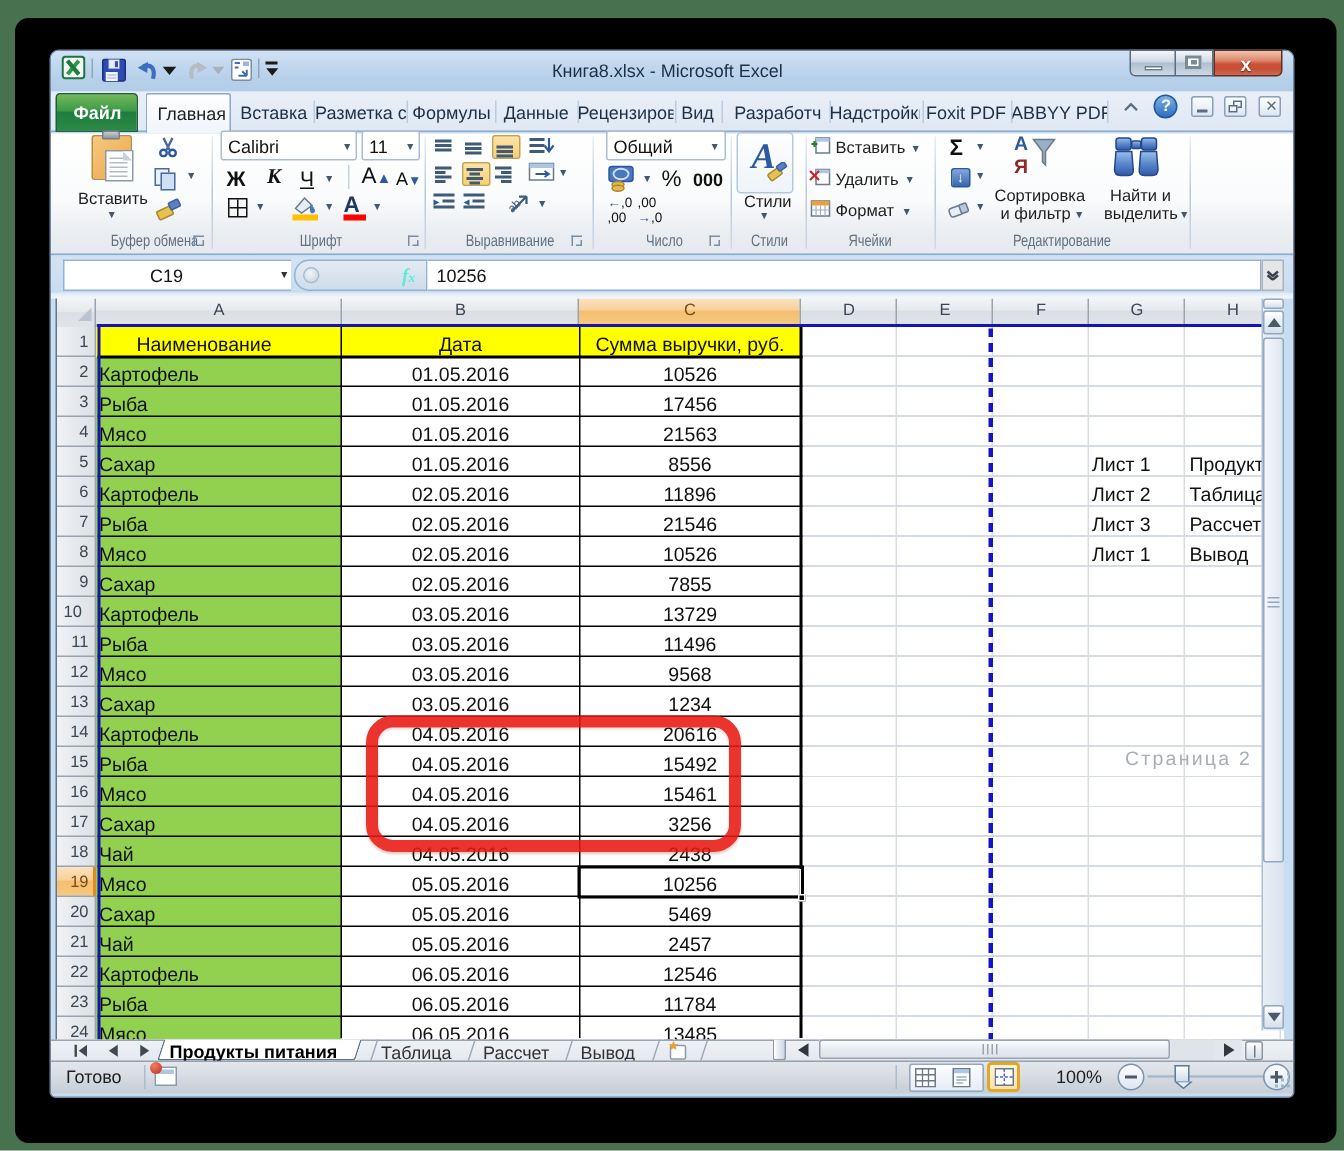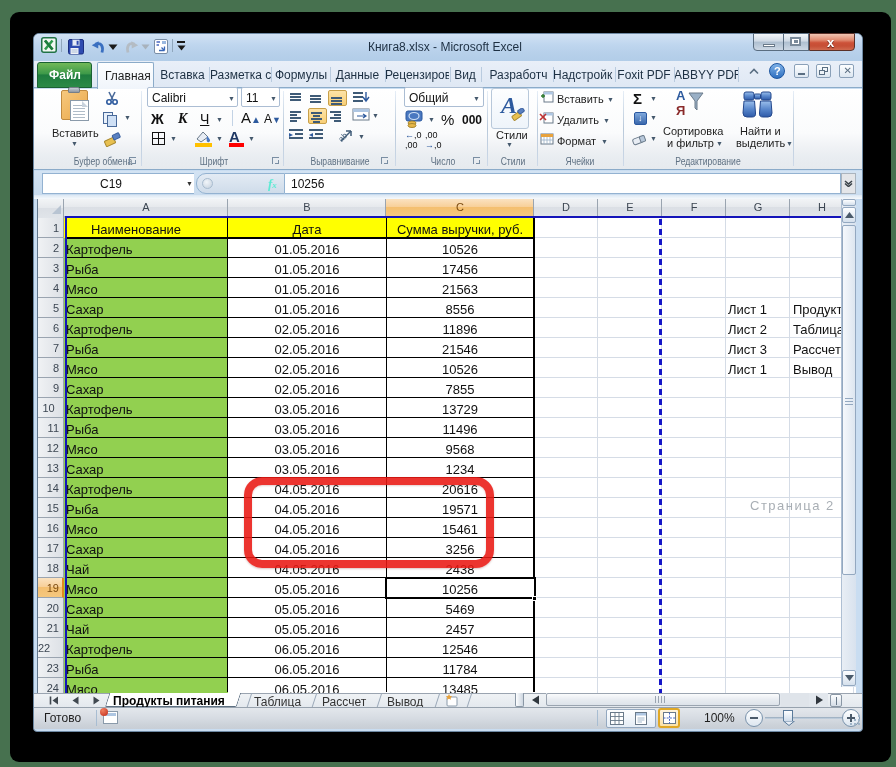--- a/index.html
+++ b/index.html
@@ -438,21 +438,21 @@
 <div class="ab" style="left:0;top:379px;width:26px;height:20px;background:linear-gradient(#fbe2c0,#f8d09a 45%,#f4bf70 50%,#f6c87e);border-right:2px solid #e08c1e;border-bottom:1px solid #9aa4b0;">
         <div class="txt" style="left:0;top:4px;width:21px;text-align:right;font-size:11px;color:#7a4a10;">19</div>
       </div>
 <div class="ab" style="left:0;top:399px;width:26px;height:20px;border-bottom:1px solid #9aa4b0;">
         <div class="txt" style="left:0;top:4px;width:21px;text-align:right;font-size:11px;color:#3c4652;">20</div>
       </div>
 <div class="ab" style="left:0;top:419px;width:26px;height:20px;border-bottom:1px solid #9aa4b0;">
         <div class="txt" style="left:0;top:4px;width:21px;text-align:right;font-size:11px;color:#3c4652;">21</div>
       </div>
 <div class="ab" style="left:0;top:439px;width:26px;height:20px;border-bottom:1px solid #9aa4b0;">
-        <div class="txt" style="left:0;top:4px;width:21px;text-align:left;font-size:11px;color:#3c4652;">22</div>
+        <div class="txt" style="left:0;top:4px;width:21px;text-align:right;font-size:11px;color:#3c4652;">22</div>
       </div>
 <div class="ab" style="left:0;top:459px;width:26px;height:20px;border-bottom:1px solid #9aa4b0;">
         <div class="txt" style="left:0;top:4px;width:21px;text-align:right;font-size:11px;color:#3c4652;">23</div>
       </div>
 <div class="ab" style="left:0;top:479px;width:26px;height:20px;border-bottom:1px solid #9aa4b0;">
         <div class="txt" style="left:0;top:4px;width:21px;text-align:right;font-size:11px;color:#3c4652;">24</div>
       </div>
 <div class="ab" style="left:26px;top:19px;width:470px;height:20px;background:#ffff00;"></div>
 <div class="txt" style="left:16px;top:23px;width:164px;text-align:center;font-size:13px;color:#111;">Наименование</div>
 <div class="txt" style="left:190px;top:23px;width:158px;text-align:center;font-size:13px;color:#111;">Дата</div>
@@ -494,21 +494,21 @@
 <div class="txt" style="left:190px;top:243px;width:158px;text-align:center;font-size:13px;color:#111;">03.05.2016</div>
 <div class="txt" style="left:348px;top:243px;width:148px;text-align:center;font-size:13px;color:#111;">9568</div>
 <div class="txt" style="left:28px;top:263px;font-size:13px;color:#111;">Сахар</div>
 <div class="txt" style="left:190px;top:263px;width:158px;text-align:center;font-size:13px;color:#111;">03.05.2016</div>
 <div class="txt" style="left:348px;top:263px;width:148px;text-align:center;font-size:13px;color:#111;">1234</div>
 <div class="txt" style="left:28px;top:283px;font-size:13px;color:#111;">Картофель</div>
 <div class="txt" style="left:190px;top:283px;width:158px;text-align:center;font-size:13px;color:#111;">04.05.2016</div>
 <div class="txt" style="left:348px;top:283px;width:148px;text-align:center;font-size:13px;color:#111;">20616</div>
 <div class="txt" style="left:28px;top:303px;font-size:13px;color:#111;">Рыба</div>
 <div class="txt" style="left:190px;top:303px;width:158px;text-align:center;font-size:13px;color:#111;">04.05.2016</div>
-<div class="txt" style="left:348px;top:303px;width:148px;text-align:center;font-size:13px;color:#111;">19571</div>
+<div class="txt" style="left:348px;top:303px;width:148px;text-align:center;font-size:13px;color:#111;">15492</div>
 <div class="txt" style="left:28px;top:323px;font-size:13px;color:#111;">Мясо</div>
 <div class="txt" style="left:190px;top:323px;width:158px;text-align:center;font-size:13px;color:#111;">04.05.2016</div>
 <div class="txt" style="left:348px;top:323px;width:148px;text-align:center;font-size:13px;color:#111;">15461</div>
 <div class="txt" style="left:28px;top:343px;font-size:13px;color:#111;">Сахар</div>
 <div class="txt" style="left:190px;top:343px;width:158px;text-align:center;font-size:13px;color:#111;">04.05.2016</div>
 <div class="txt" style="left:348px;top:343px;width:148px;text-align:center;font-size:13px;color:#111;">3256</div>
 <div class="txt" style="left:28px;top:363px;font-size:13px;color:#111;">Чай</div>
 <div class="txt" style="left:190px;top:363px;width:158px;text-align:center;font-size:13px;color:#111;">04.05.2016</div>
 <div class="txt" style="left:348px;top:363px;width:148px;text-align:center;font-size:13px;color:#111;">2438</div>
 <div class="txt" style="left:28px;top:383px;font-size:13px;color:#111;">Мясо</div>

